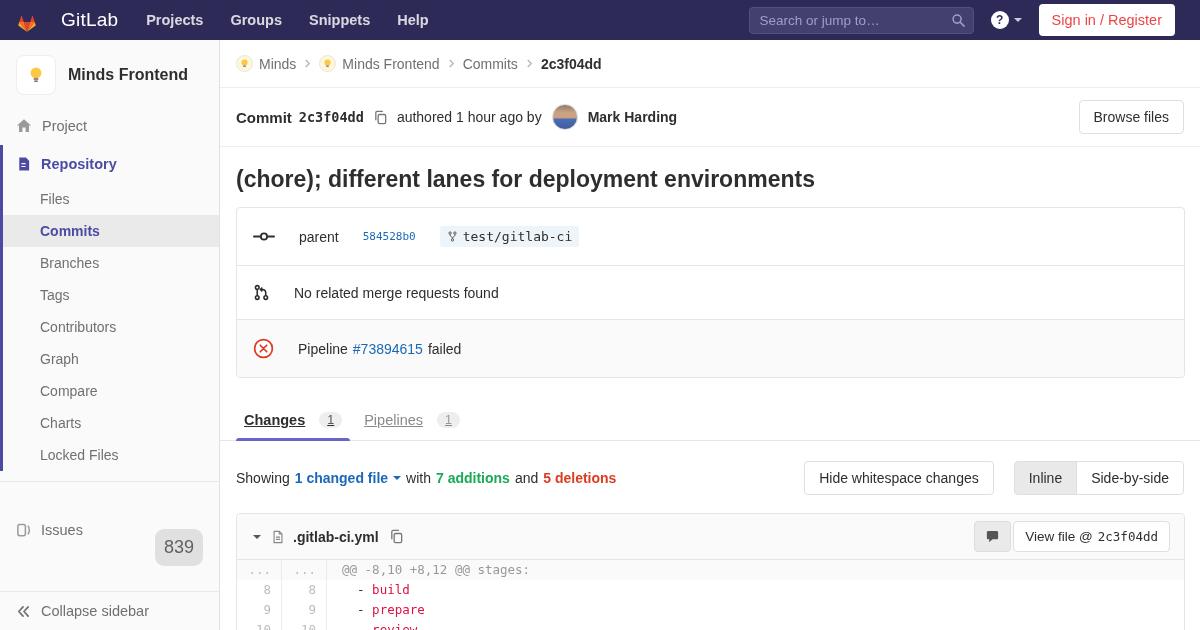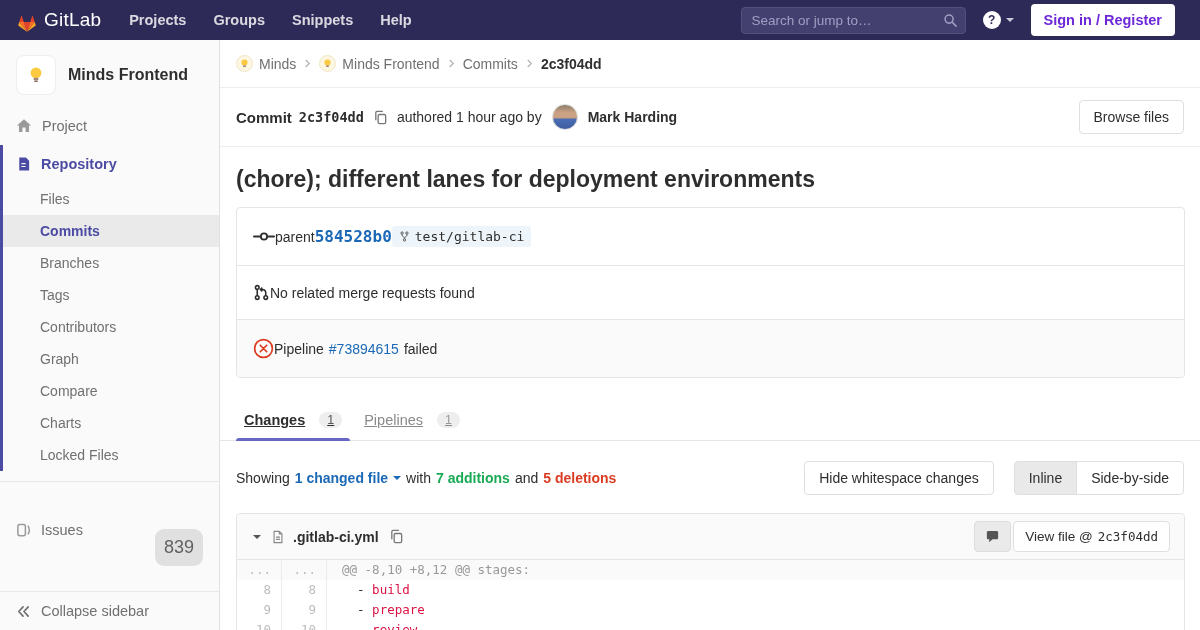--- a/index.html
+++ b/index.html
@@ -2,38 +2,38 @@
 <html><head>
 <meta charset="utf-8">
 <style>
   * { margin:0; padding:0; box-sizing:border-box; }
   html,body { width:1200px; height:630px; overflow:hidden; background:#fff;
     font-family:"Liberation Sans", sans-serif; color:#2e2e2e; font-size:14px; }
 
   
   .navbar { height:40px; background:#2e2a57; display:flex; align-items:center;
     padding:0 25px 0 14px; }
-  .brand { display:flex; align-items:center; gap:4px; margin-right:28px; cursor:pointer; }
+  .brand { display:flex; align-items:center; gap:21px; margin-right:28px; cursor:pointer; }
   .brand-name { color:#fff; font-size:19px; font-weight:500; letter-spacing:.2px; }
   .nav-menu { display:flex; align-items:center; gap:27px; }
   .nav-item { color:rgba(255,255,255,.82); font-weight:600; font-size:14.5px; cursor:pointer; }
   .nav-right { margin-left:auto; display:flex; align-items:center; gap:17px; }
   .search-box { position:relative; width:225px; }
   .search-box input { width:100%; height:27px; background:#433f6e; border:1px solid #534f80;
     border-radius:4px; color:#eab308; font-size:13.5px; padding:0 30px 0 10px;
     font-family:"Liberation Sans", sans-serif; }
   .search-box input::placeholder { color:#a29ec4; }
   .search-icon { position:absolute; right:8px; top:6px; color:#a29ec4; }
   .help-group { display:flex; align-items:center; gap:5px; cursor:pointer; }
   .help-circle { width:18px; height:18px; border-radius:50%; background:#fff; color:#2e2a57;
     font-size:12px; font-weight:700; display:flex; align-items:center; justify-content:center; }
   .caret { display:inline-block; width:0; height:0; border-left:4px solid transparent;
     border-right:4px solid transparent; border-top:4px solid currentColor; }
   .help-group .caret { color:rgba(255,255,255,.75); }
-  .signin-btn { background:#fff; color:#6d28d9; font-weight:700; font-size:14.5px;
+  .signin-btn { background:#fff; color:#ef4444; font-weight:400; font-size:14.5px;
     border:none; border-radius:4px; padding:8px 13px; cursor:pointer;
     font-family:"Liberation Sans", sans-serif; }
 
   
   .layout { display:flex; height:590px; }
 
   
   .sidebar { width:220px; background:#fafafa; border-right:1px solid #e1e1e1;
     display:flex; flex-direction:column; flex-shrink:0; }
   .context-header { display:flex; align-items:center; gap:12px; padding:15px 16px 12px; cursor:pointer; }
@@ -75,26 +75,26 @@
   .author-name { font-weight:700; }
   .meta-right { margin-left:auto; display:flex; gap:10px; }
   .btn { background:#fff; border:1px solid #dfdfdf; border-radius:4px; color:#2e2e2e;
     font-size:14px; padding:8px 14px; cursor:pointer; font-family:"Liberation Sans", sans-serif;
     display:inline-flex; align-items:center; gap:7px; }
   .btn .caret { color:#707070; }
 
   .commit-title { font-size:23px; font-weight:700; color:#2e2e2e; margin:19px 16px 14px; }
 
   .commit-box { margin:0 15px 0 16px; border:1px solid #e5e5e5; border-radius:4px; }
-  .cbox-row { display:flex; align-items:center; gap:0; padding:18px 16px;
+  .cbox-row { display:flex; align-items:center; gap:24px; padding:18px 16px;
     border-bottom:1px solid #e5e5e5; }
   .cbox-row:last-child { border-bottom:none; background:#fafafa; border-radius:0 0 4px 4px; }
   .cbox-row .row-ic { display:flex; color:#2e2e2e; }
   .link { color:#1b69b6; text-decoration:none; cursor:pointer; }
-  .parent-sha { font-size:16px;font-weight:bold; }
+  .parent-sha { font-size:11px; }
   .branch-label { display:inline-flex; align-items:center; gap:5px; background:#edf5fa;
     border-radius:3px; padding:3px 7px; font-size:13px; color:#2e2e2e; cursor:pointer; }
   .branch-label .ic { color:#555; display:flex; }
 
   .tabs { display:flex; align-items:flex-end; gap:6px; border-bottom:1px solid #e5e5e5;
     margin-top:22px; padding:0 16px; }
   .tab { display:flex; align-items:center; gap:14px; padding:12px 8px; position:relative;
     color:#8a8a8a; cursor:pointer; font-size:14.5px;text-decoration:underline; }
   .tab.active { color:#2e2e2e; font-weight:700; }
   .tab.active::after { content:""; position:absolute; left:0; right:0; bottom:-1px; height:3px;

